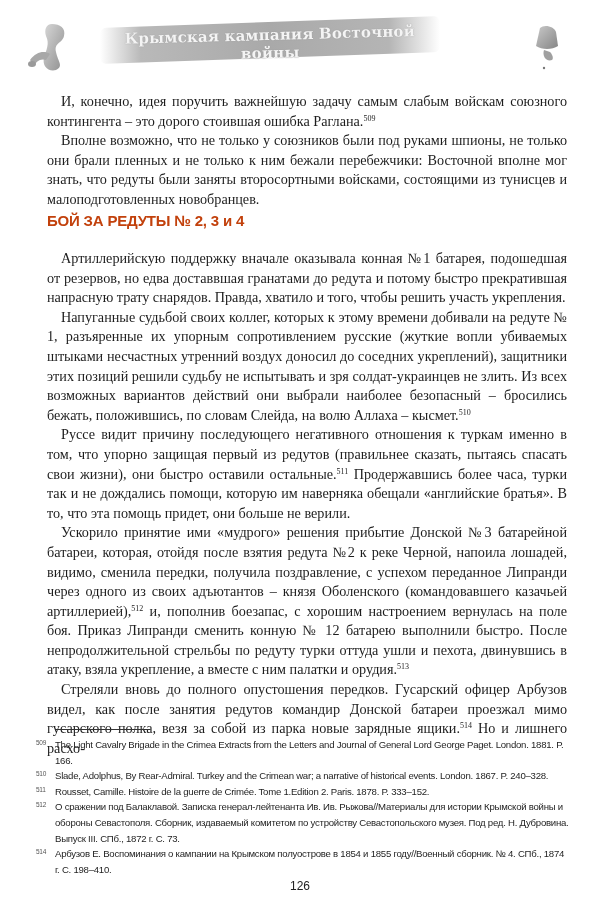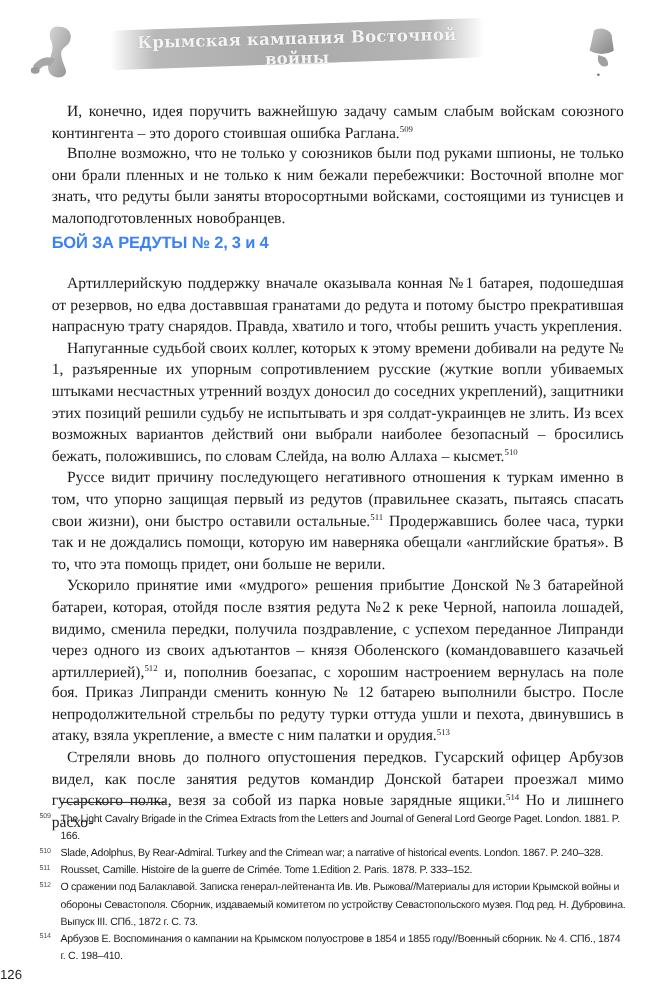--- a/index.html
+++ b/index.html
@@ -27,37 +27,37 @@
   .body-text {
     position: absolute; left: 47px; width: 520px;
     font-family: "Liberation Serif", serif; font-size: 14.2px; line-height: 19.6px;
     text-align: justify; color: #1d1d1d;
   }
   .body-text p { margin: 0; text-indent: 14px; }
   .body-text sup { font-size: 8px; line-height: 0; vertical-align: 5px; }
 
   .section-heading {
     position: absolute; left: 47px; top: 212px;
-    font-family: "Liberation Sans", sans-serif; font-weight: bold; font-size: 15px; color: #3b82f6;
+    font-family: "Liberation Sans", sans-serif; font-weight: bold; font-size: 15px; color: #c2410c;
     letter-spacing: -0.2px;
   }
 
   .footnote-rule { position: absolute; left: 56px; top: 729px; width: 94px; height: 1px; background: #333; }
 
   .footnotes {
     position: absolute; left: 36px; top: 737px; width: 534px;
     font-family: "Liberation Sans", sans-serif; font-size: 9.6px; line-height: 15.6px; color: #1e1e1e;
     letter-spacing: -0.25px;
   }
   .fn { display: flex; }
   .fn-num { width: 19px; flex: 0 0 19px; font-size: 6.5px; color: #555; line-height: 15.6px; position: relative; top: -2px; }
   .fn-text { flex: 1; }
 
   .page-number {
-    position: absolute; left: 0; width: 600px; top: 879px; 
+    position: absolute; left: 0; width: 600px; top: 879px; text-align: center;
     font-family: "Liberation Sans", sans-serif; font-size: 12px; color: #222;
   }
 </style>
 </head>
 <body>
 
 <div class="page">
 
   <div class="header">
     <svg class="ornament-left" viewBox="0 0 44 50">

